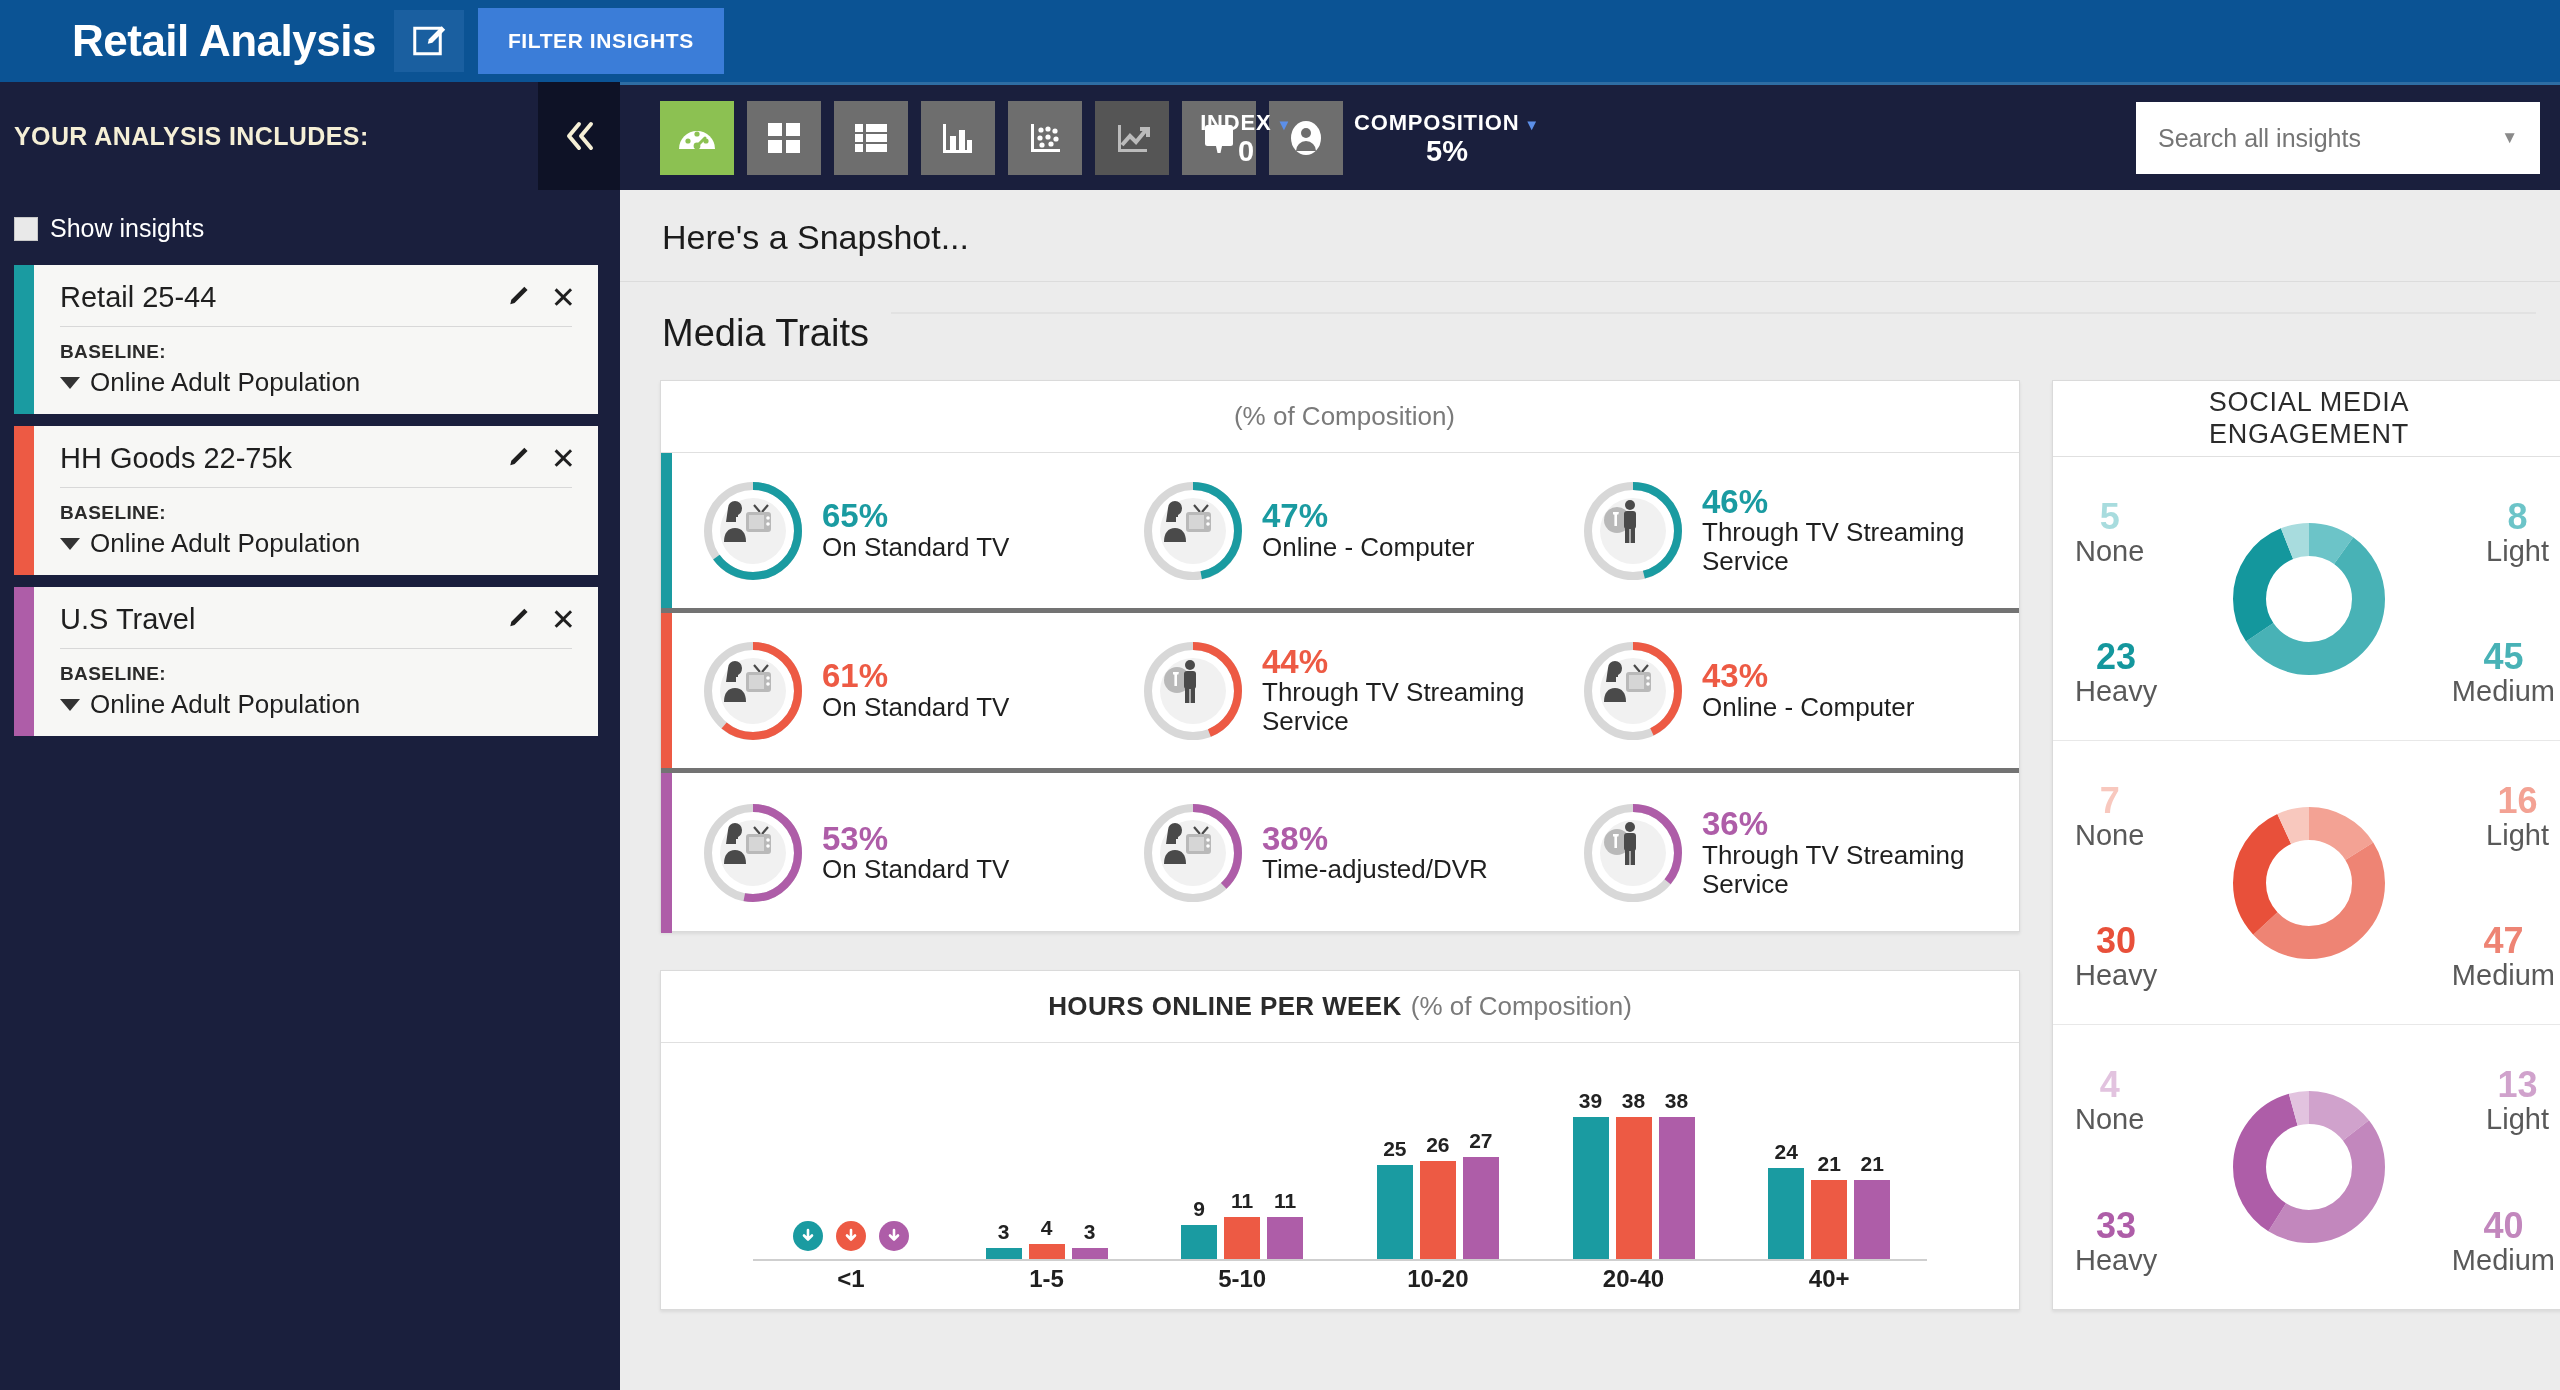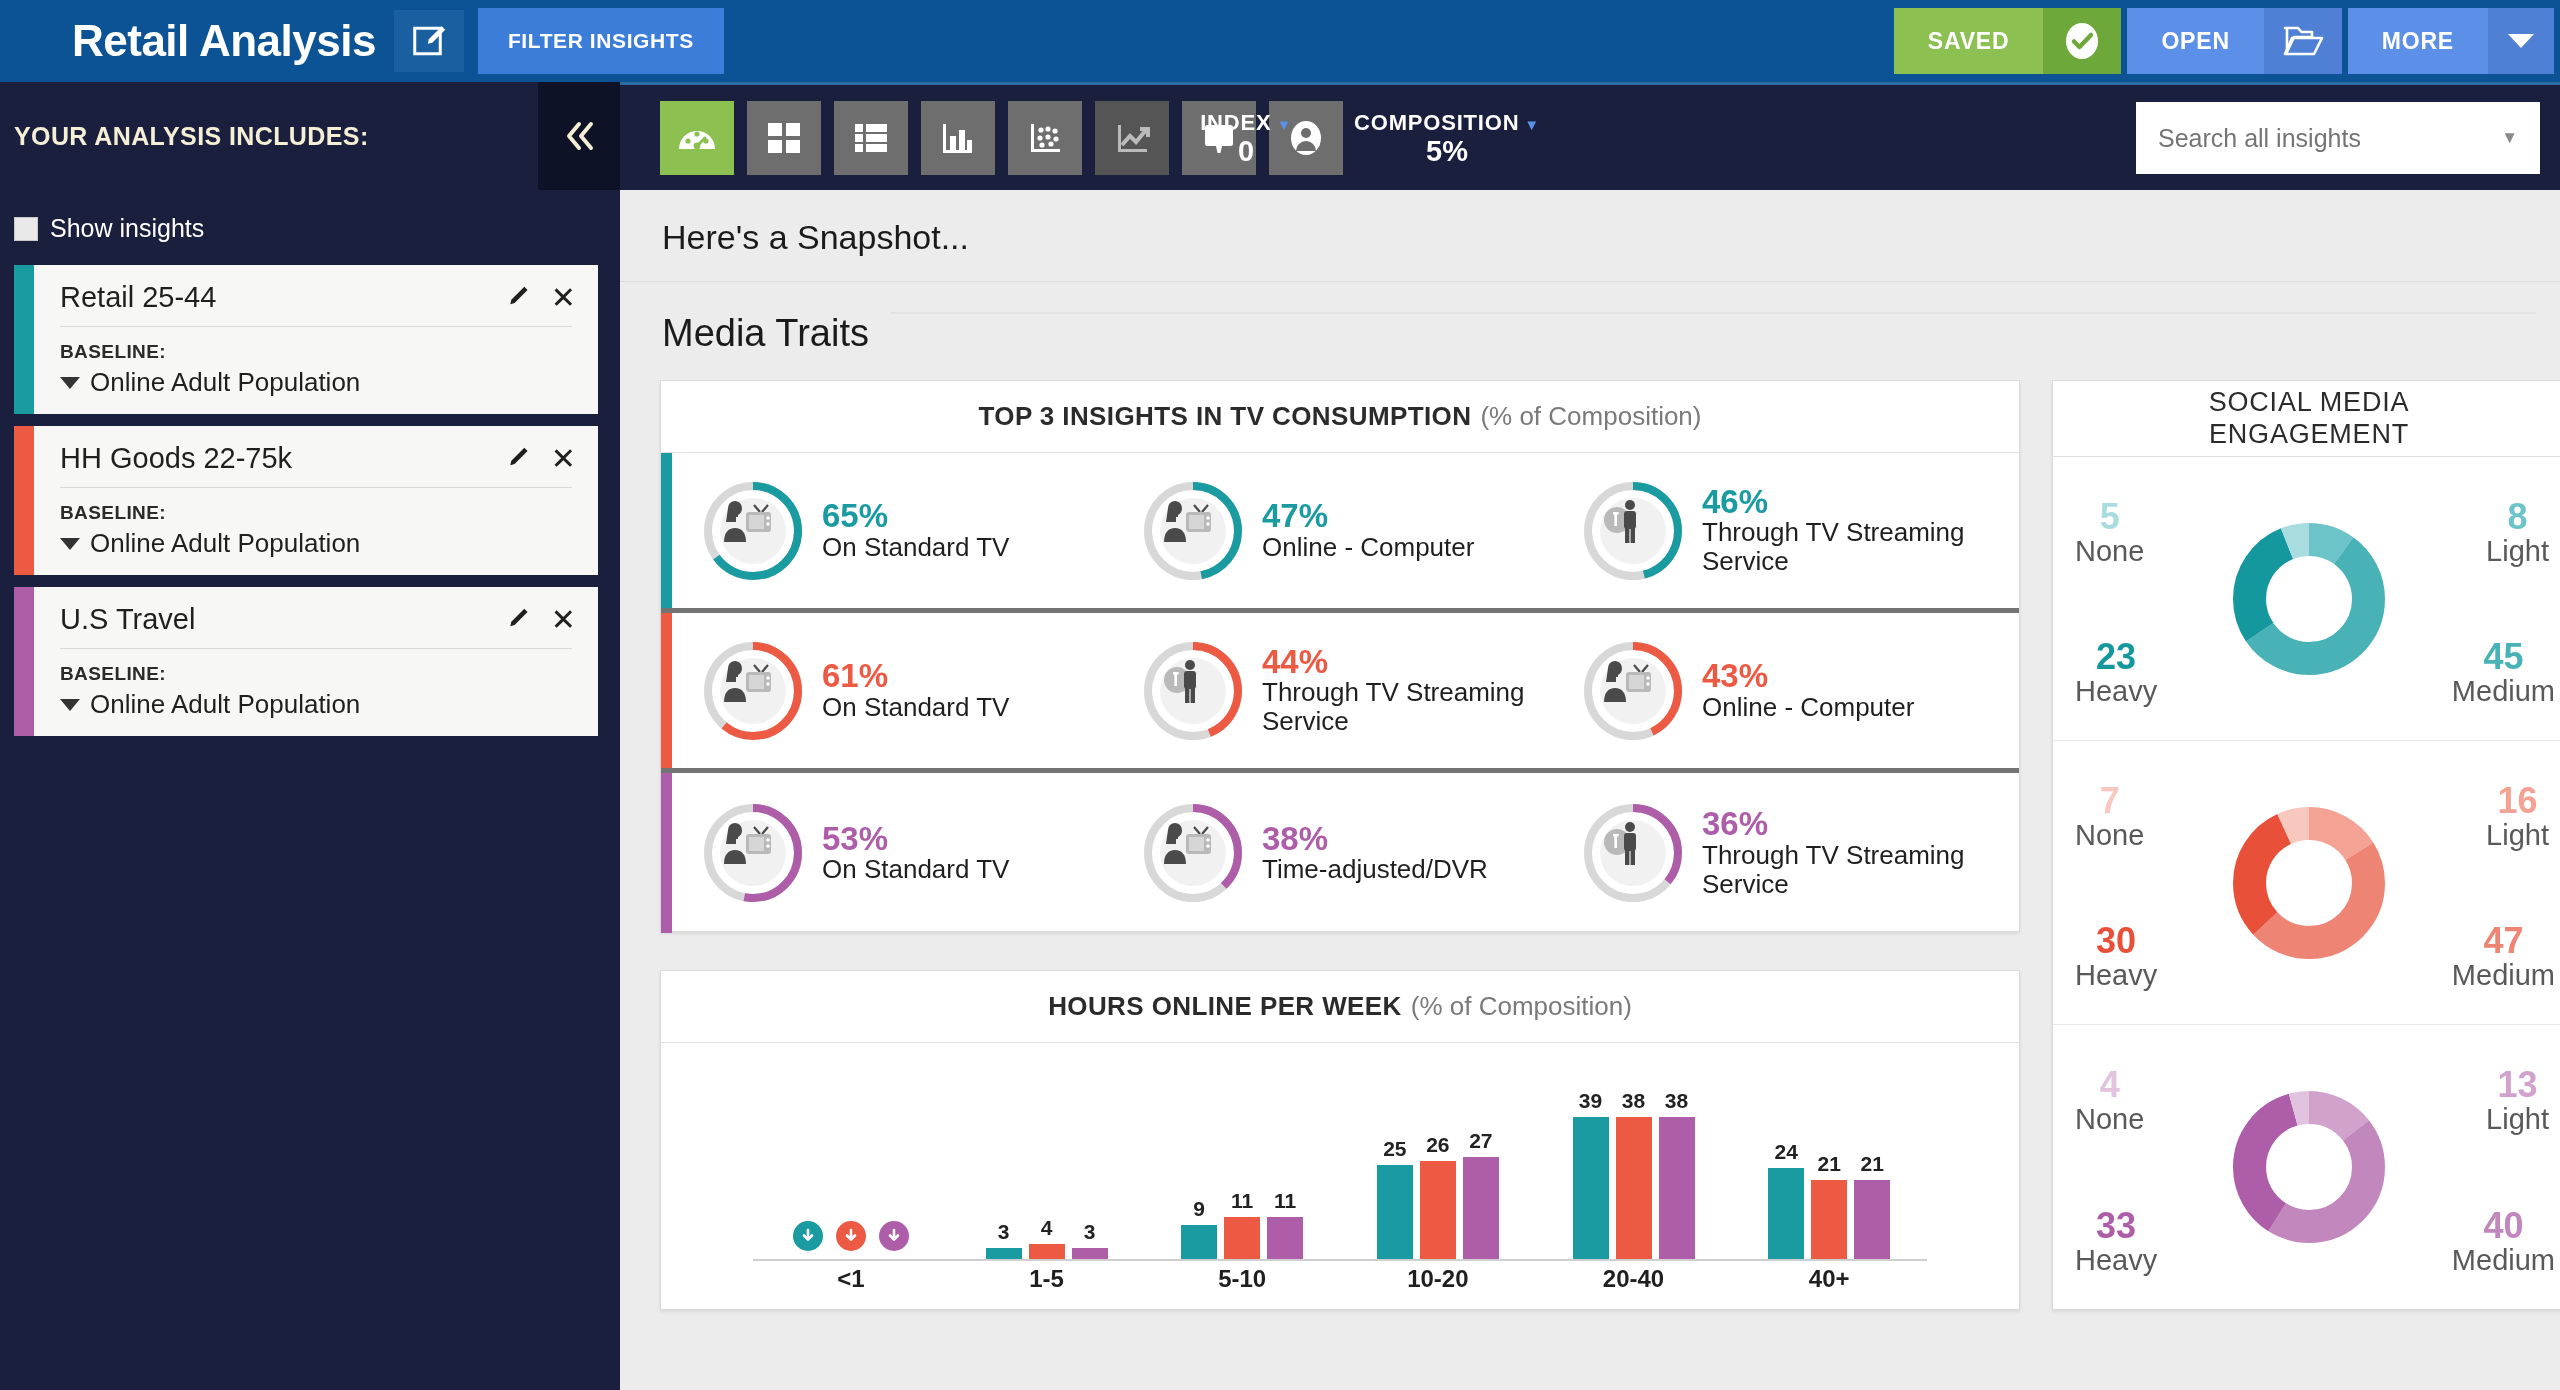--- a/index.html
+++ b/index.html
@@ -167,50 +167,20 @@
 
   <div id="edit-title-btn">
     <svg width="36" height="36" viewBox="0 0 24 24">
       <rect x="2.5" y="3.5" width="17" height="17" fill="none" stroke="#fff" stroke-width="2"></rect>
       <path d="M20.5 2.2l2.3 2.3-8.6 8.6-3 .7.7-3z" fill="#fff"></path>
     </svg>
   </div>
 
   <div id="filter-insights-btn">FILTER INSIGHTS</div>
 
-  <div class="top-right">
-    <div class="btn-split saved">
-      <div class="lbl">SAVED</div>
-      <div class="ico">
-        <svg width="44" height="44" viewBox="0 0 44 44">
-          <ellipse cx="22" cy="22" rx="16" ry="18" fill="#fff"></ellipse>
-          <path d="M14 22.5l5.5 5.5L31 16" fill="none" stroke="#6FA83A" stroke-width="4.5" stroke-linecap="round" stroke-linejoin="round"></path>
-        </svg>
-      </div>
-    </div>
-
-    <div class="btn-split open">
-      <div class="lbl">OPEN</div>
-      <div class="ico">
-        <svg width="42" height="38" viewBox="0 0 42 38">
-          <path d="M3 6h13l3.5 4H30v5H12L5 30V6z" fill="none" stroke="#fff" stroke-width="2.6" stroke-linejoin="round"></path>
-          <path d="M10 16h30l-8 16H3z" fill="none" stroke="#fff" stroke-width="2.6" stroke-linejoin="round"></path>
-        </svg>
-      </div>
-    </div>
-
-    <div class="btn-split more">
-      <div class="lbl">MORE</div>
-      <div class="ico">
-        <svg width="28" height="18" viewBox="0 0 28 18">
-            <path d="M1 2h26L14 16z" fill="#fff"></path>
-          </svg>
-      </div>
-    </div>
-  </div>
 </div>
 
 <div id="toolbar">
 
   <div id="view-icons">
     <div class="vicon active">
       <svg width="46" height="46" viewBox="0 0 46 46">
         <path d="M5 34a18 18 0 0136 0z" fill="#fff"></path>
         <circle cx="14" cy="26" r="2.6" fill="#8CC152"></circle>
           <circle cx="23" cy="19" r="2.6" fill="#8CC152"></circle>
@@ -386,21 +356,20 @@
   <div id="snapshot-title">Here's a Snapshot...</div>
   <div id="snapshot-rule"></div>
   <div id="media-traits">
     <span>Media Traits</span>
     <span id="media-traits-rule"></span>
   </div>
 </div>
 
 <div id="tv-card" class="card" style="height: 552px;">
   <div id="tv-title">
-    <span>TOP 3 INSIGHTS IN TV CONSUMPTION</span>
     <span class="sub">(% of Composition)</span>
   </div>
   <div id="tv-rows">
       <div class="tv-row">
         <div class="tv-rowbar" style="background:#1A9BA1"></div>
         <div class="tv-cells">
           <div class="tv-cell">
             <div class="gauge">
               <svg viewBox="0 0 102 102">
                 <circle cx="51" cy="51" r="45" fill="none" stroke="#D8D8D8" stroke-width="8"></circle>

